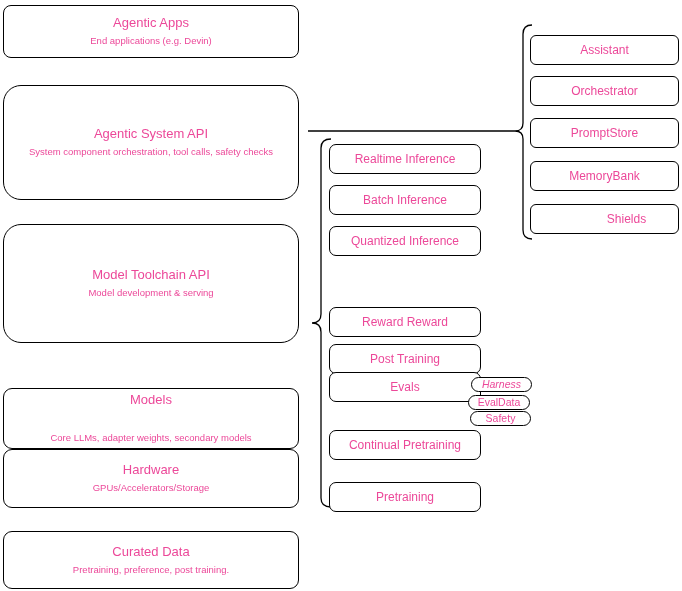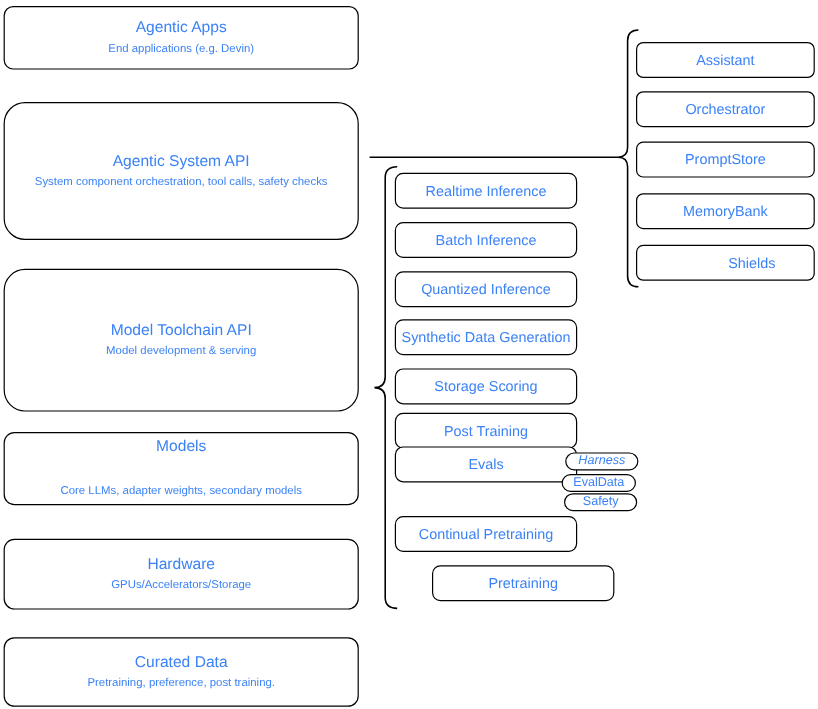--- a/index.html
+++ b/index.html
@@ -2,21 +2,21 @@
 <html><head>
 <meta charset="utf-8">
 <style>
   html, body { margin: 0; padding: 0; background: #ffffff; }
   .canvas {
     position: relative;
     width: 682px;
     height: 591px;
     background: #ffffff;
     font-family: "Liberation Sans", sans-serif;
-    color: #3b82f6;
+    color: #ec4899;
     overflow: hidden;
   }
   .overlay {
     position: absolute;
     left: 0; top: 0;
     width: 682px; height: 591px;
     z-index: 1;
   }
   .node {
     position: absolute;
@@ -69,21 +69,21 @@
   <div class="node layer" style="top:224px; height:119px; border-radius:18px;">
     <div class="title">Model Toolchain API</div>
     <div class="subtitle">Model development &amp; serving</div>
   </div>
 
   <div class="node layer" style="top:85px; height:115px; border-radius:18px;">
     <div class="title">Agentic System API</div>
     <div class="subtitle">System component orchestration, tool calls, safety checks</div>
   </div>
 
-  <div class="node layer" style="top:360px; height:61px; border-radius:9px;gap:20px;">
+  <div class="node layer" style="top:388px; height:61px; border-radius:9px;gap:20px;">
     <div class="title">Models</div>
     <div class="subtitle">Core LLMs, adapter weights, secondary models</div>
   </div>
 
   <div class="node layer" style="top:449px; height:59px; border-radius:9px;">
     <div class="title">Hardware</div>
     <div class="subtitle">GPUs/Accelerators/Storage</div>
   </div>
 
   <div class="node layer" style="top:531px; height:58px; border-radius:9px;">
@@ -93,36 +93,33 @@
 
   <div class="node small-box" style="top:144px;">
       <span>Realtime Inference</span>
     </div>
   <div class="node small-box" style="top:185px;">
       <span>Batch Inference</span>
     </div>
   <div class="node small-box" style="top:226px;">
       <span>Quantized Inference</span>
     </div>
-  <div class="node small-box" style="top:266px;">
-      <span>Synthetic Data Generation</span>
-    </div>
   <div class="node small-box" style="top:307px;">
-      <span>Storage Scoring</span>
+      <span>Reward Reward</span>
     </div>
   <div class="node small-box" style="top:344px;">
       <span>Post Training</span>
     </div>
   <div class="node small-box" style="top:372px;">
       <span>Evals</span>
     </div>
   <div class="node small-box" style="top:430px;">
       <span>Continual Pretraining</span>
     </div>
-  <div class="node small-box" style="top:471px;margin-left:31px;">
+  <div class="node small-box" style="top:482px;">
       <span>Pretraining</span>
     </div>
 
   <div class="pill" style="left:471px; top:377px; width:61px; height:15px;font-style:italic;">
     <span>Harness</span>
   </div>
   <div class="pill" style="left:468px; top:395px; width:62px; height:15px;">
     <span>EvalData</span>
   </div>
   <div class="pill" style="left:470px; top:411px; width:61px; height:15px;">

